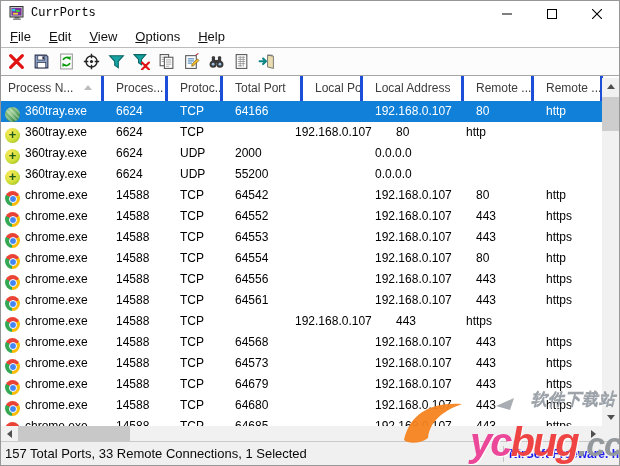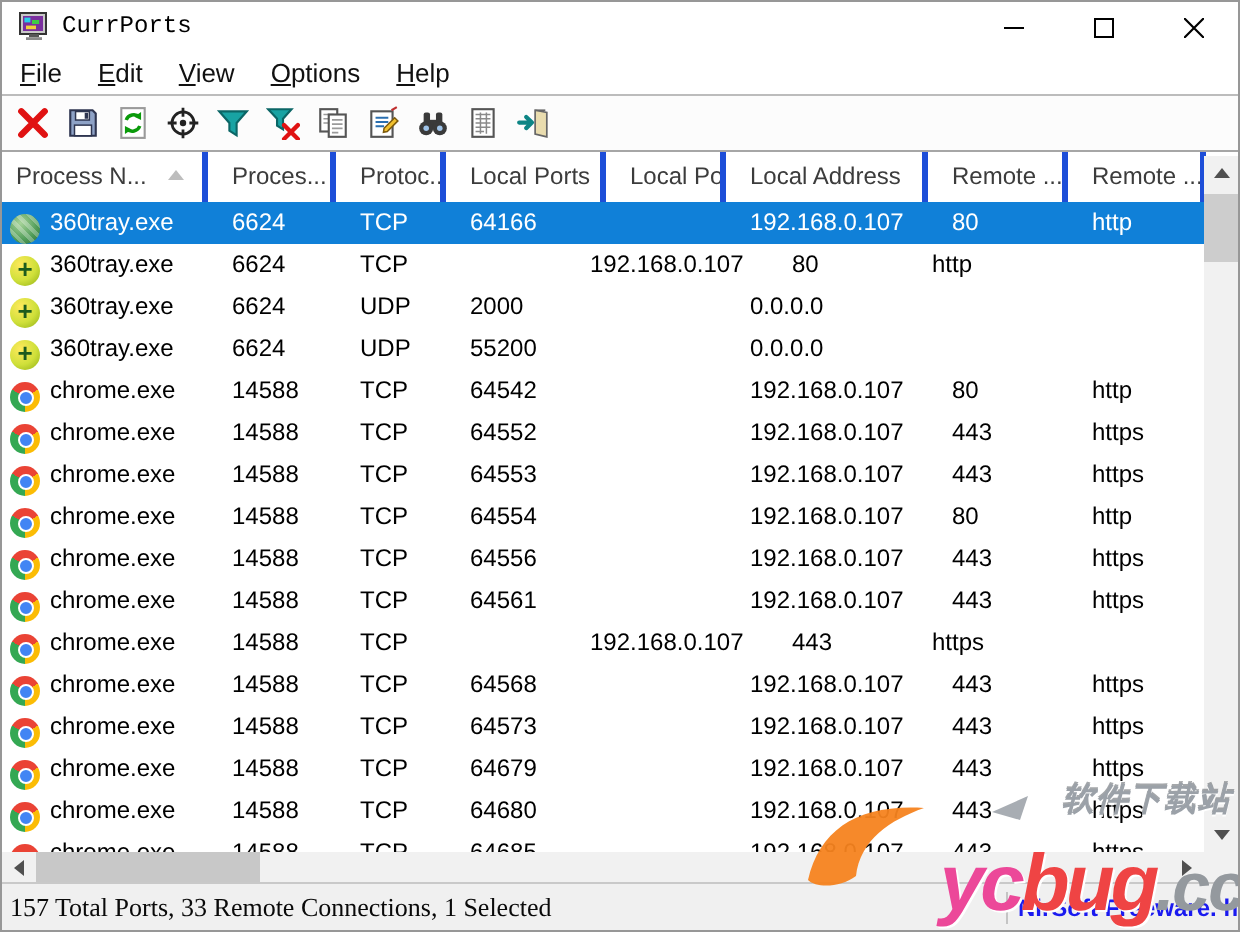--- a/index.html
+++ b/index.html
@@ -66,21 +66,21 @@
   .tri.left{border-right:5px solid #505050;border-left:none;}
   .tri.right{border-left:5px solid #505050;border-right:none;}
   .hscroll{position:absolute;left:0;right:17px;bottom:0;height:16px;background:#f1f1f1;}
   .hthumb{position:absolute;left:17px;top:0;width:112px;height:16px;background:#c8c8c8;}
   .hbtn{position:absolute;top:0;width:17px;height:16px;display:flex;align-items:center;justify-content:center;}
   .corner{position:absolute;right:0;bottom:0;width:17px;height:16px;background:#f1f1f1;}
 
   
   .statusbar{position:absolute;left:0;right:0;bottom:0;height:23px;background:#f0f0f0;
     border-top:1px solid #c9c9c9;display:flex;align-items:center;}
-  .status-left{width:498px;flex:none;padding-left:4px;font-size:13px;color:#0a0a0a;white-space:nowrap;overflow:hidden;font-family:Liberation Serif, serif;}
+  .status-left{width:498px;flex:none;padding-left:4px;font-size:13px;color:#0a0a0a;white-space:nowrap;overflow:hidden;}
   .status-divider{width:1px;height:16px;background:#c4c4c4;flex:none;}
   .status-right{padding-left:5px;font-size:12px;font-weight:bold;color:#1a1af0;white-space:nowrap;overflow:hidden;}
 
   
   .watermark{position:absolute;right:-3px;bottom:11px;width:210px;height:64px;z-index:6;pointer-events:none;}
   .wm-swoosh{position:absolute;left:-12px;bottom:8px;}
   .wm-label{position:absolute;top:0;right:6px;font-size:16px;font-weight:bold;font-style:italic;
     color:#9ba1a8;letter-spacing:1px;text-shadow:0 1px 0 rgba(255,255,255,.9),0 -1px 0 rgba(90,95,100,.55);}
   .wm-site{position:absolute;bottom:-8px;right:0;font-size:40px;font-weight:bold;font-style:italic;
     letter-spacing:-2px;line-height:1;}
@@ -217,21 +217,21 @@
         </svg>
     </span>
   </div>
 
   <div class="listview">
     <div class="lheader">
 
     <div class="hcell sorted" style="width: 103px;">Process N...</div>
         <div class="hcell" style="width: 64px;">Proces...</div>
         <div class="hcell" style="width: 55px;">Protoc...</div>
-        <div class="hcell" style="width: 80px;">Local Ports</div>
+        <div class="hcell" style="width: 80px;">Total Port</div>
         <div class="hcell" style="width: 60px;">Local Po...</div>
         <div class="hcell" style="width: 101px;">Local Address</div>
         <div class="hcell" style="width: 70px;">Remote ...</div>
         <div class="hcell" style="width: 69px;">Remote ...</div>
       </div>
 
     <div class="rows">
 
     <div class="row selected">
           <div class="cell c1">

